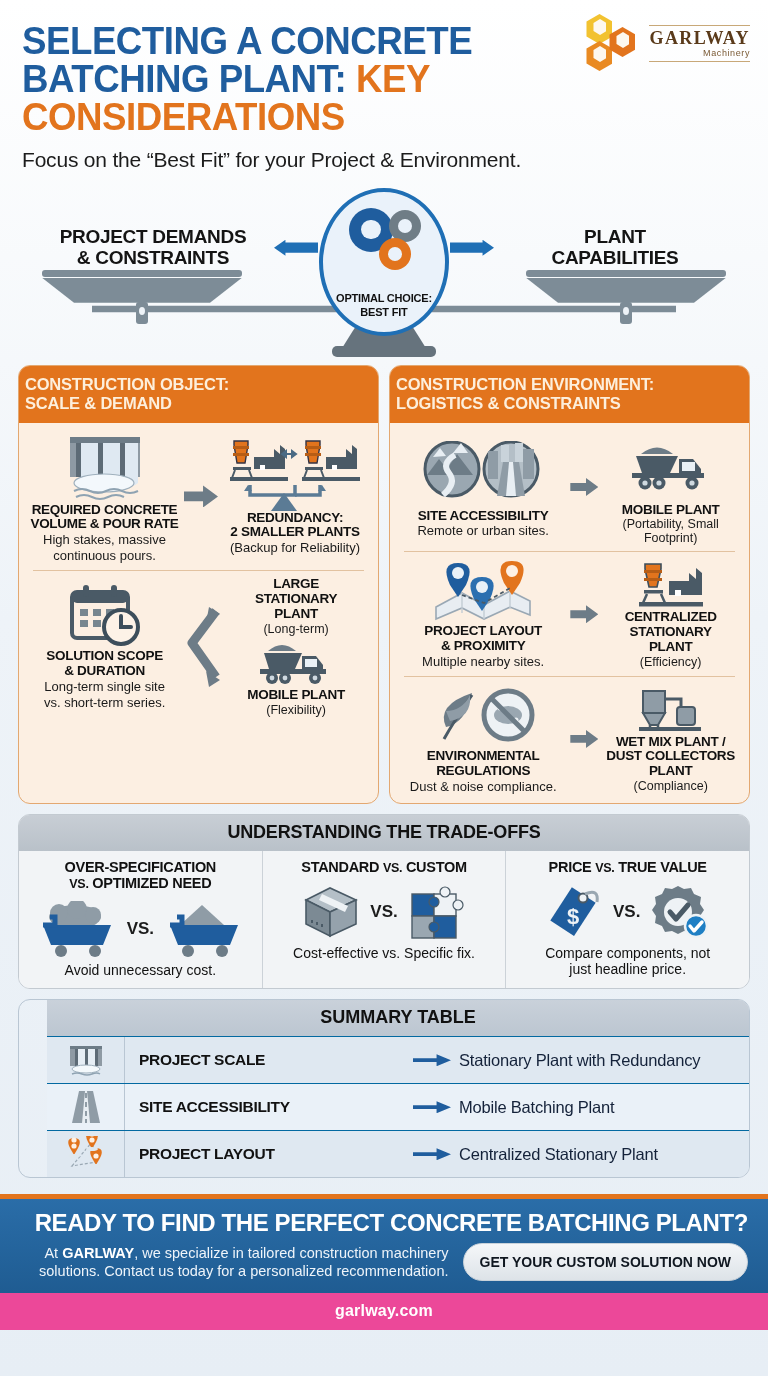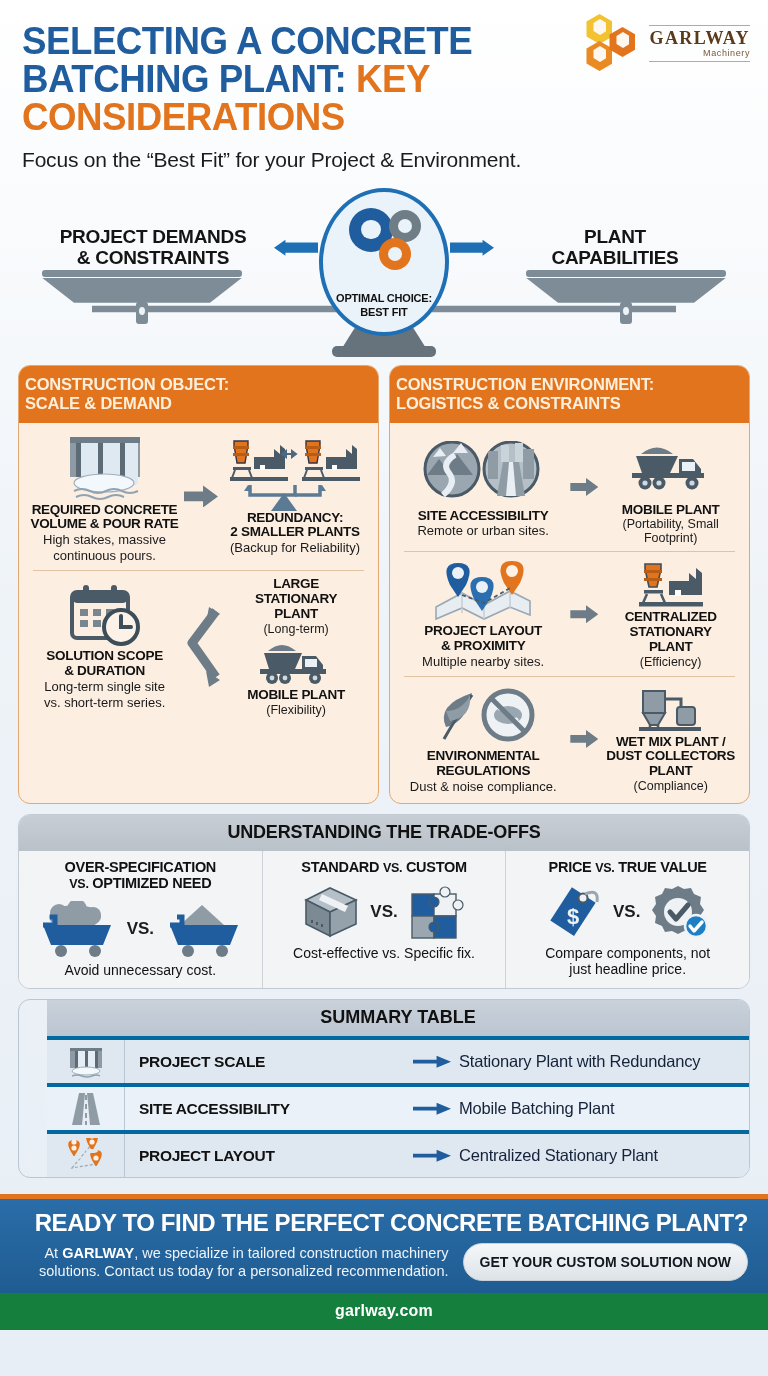--- a/index.html
+++ b/index.html
@@ -103,41 +103,41 @@
   .to-title { font-weight:800; font-size:14.5px; color:#111; line-height:1.15; letter-spacing:-0.3px; }
   .to-title .lite { font-weight:600; font-size:12.5px; }
   .to-ico { height: 66px; display:flex; align-items:center; justify-content:center; gap:8px; margin-top:4px;}
   .vs { font-weight:800; font-size:17px; color:#1c1c1c; }
   .to-note { font-size:14px; color:#111; line-height:1.15; }
 
   
   .summary { margin: 10px 18px 16px; border-radius: 12px; overflow:hidden; border:1px solid #b9c6d3;padding-left:28px; }
   .sum-head { background: linear-gradient(180deg,#c9d1da,#bcc6d1); text-align:center; font-weight:800; font-size:18px;
     color:#111; padding: 7px 0 8px; }
-  .sum-row { display:flex; align-items:center; height: 47px; border-top:4px solid #0369a1; }
+  .sum-row { display:flex; align-items:center; height: 47px; border-top:1px solid #0369a1; }
   .sum-row:nth-child(odd) { background:#eaf1f8; }
   .sum-row:nth-child(even) { background:#dfe8f1; }
   .sum-ico { width: 78px; height:100%; display:flex;align-items:center;justify-content:center;
     border-right:1px solid #b9c6d3;}
   .sum-k { font-weight:800; font-size:15.5px; color:#111; padding-left:14px; width: 280px; letter-spacing:-0.3px;}
   .sum-ar { width: 54px; display:flex; align-items:center; justify-content:center;}
   .sum-arrow { width:38px;height:12px;background:#1F5D9E;
      clip-path: polygon(0% 34%, 62% 34%, 62% 0%, 100% 50%, 62% 100%, 62% 66%, 0% 66%); }
   .sum-v { font-size:16.5px; color:#14223a; letter-spacing:-0.2px;}
 
   
   .cta-top { height: 5px; background:#E2741D; margin-top: 11px; }
   .cta { background: linear-gradient(180deg,#2a6da8 0%, #1f5c92 100%); padding: 10px 20px 12px; text-align: right; }
   .cta-h { color:#fff; font-weight:800; font-size:24px; letter-spacing:-0.4px; }
   .cta-row { display:flex; align-items:center; justify-content:space-between; margin-top: 6px; gap: 14px;}
   .cta-p { color:#eef4fa; font-size:14.5px; line-height:1.28; max-width: 450px;}
   .cta-p b { color:#fff; }
   .cta-btn { background: linear-gradient(180deg,#f5f7f9,#dde3e8); color:#0f1720; font-weight:800; font-size:14px;
      padding: 10px 16px; border-radius: 20px; white-space:nowrap; border:1px solid #c9d2da; }
-  .foot { background:#15803d; text-align:center; padding: 9px 0 10px; }
+  .foot { background:#ec4899; text-align:center; padding: 9px 0 10px; }
   .foot-t { color:#fff; font-weight:800; font-size:16px; letter-spacing:.2px;}
 </style>
 </head>
 <body>
 
 <div class="header">
   <div class="title-line">SELECTING A CONCRETE</div>
   <div class="title-line">
     <span>BATCHING PLANT:</span>
     <span class="accent">KEY CONSIDERATIONS</span>

